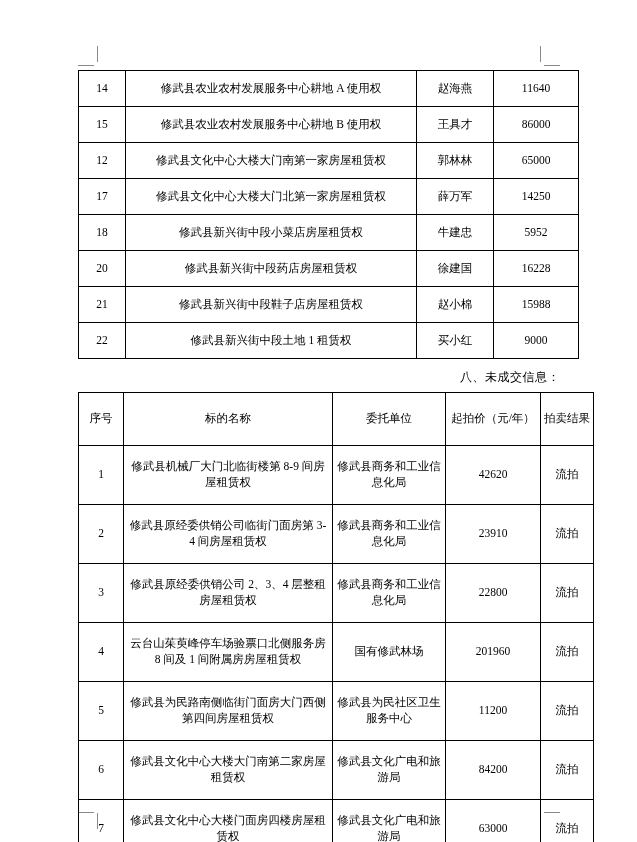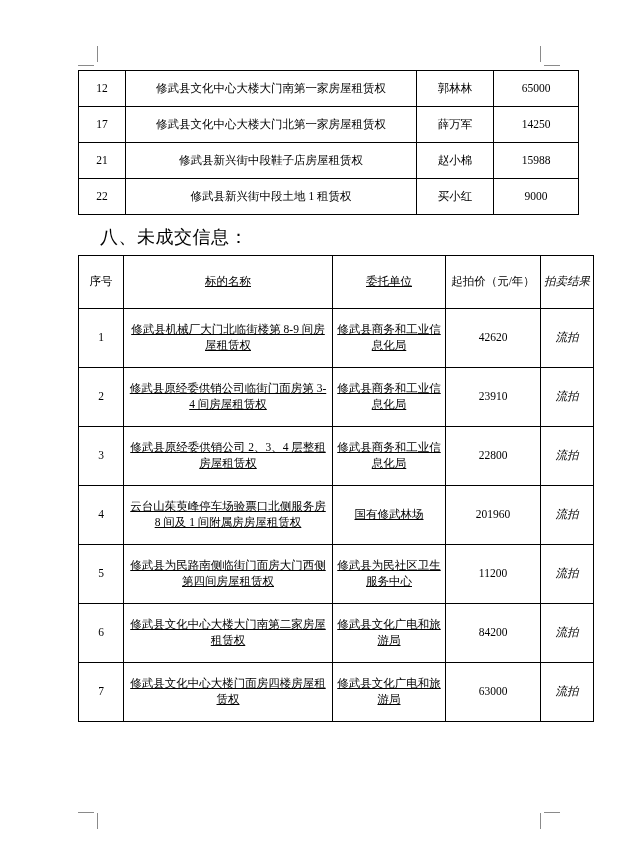--- a/index.html
+++ b/index.html
@@ -72,37 +72,37 @@
   }
 
   
   #table-bid-results td.col-no { width: 42px; }
   #table-bid-results td.col-name { width: 286px; }
   #table-bid-results td.col-person { width: 72px; }
   #table-bid-results td.col-price { width: 80px; }
   #table-bid-results tr { height: 36px; }
 
   .section-heading {
-    font-size: 18px;
+    font-size: 12px;
     margin: 10px 0 6px 22px;
     letter-spacing: 0.5px;
+    text-align: right;
   }
 
   
   #table-unsold td.c-no { width: 40px; }
   #table-unsold td.c-name { width: 200px; }
   #table-unsold td.c-unit { width: 104px; }
   #table-unsold td.c-price { width: 90px; margin-left: 28px; }
-  #table-unsold td.c-result { width: 48px; font-style: italic; }
+  #table-unsold td.c-result { width: 48px; }
   #table-unsold tr.header-row td { height: 46px; }
   #table-unsold tr.body-row td { height: 52px; }
   #table-unsold td.c-name, #table-unsold td.c-unit {
     padding-left: 4px;
     padding-right: 4px;
-    text-decoration: underline;
   }
 </style>
 </head>
 <body>
 
 <div class="page">
 
   <div class="crop crop-tl">
       <span class="h"></span>
       <span class="v"></span>
@@ -117,31 +117,55 @@
     </div>
   <div class="crop crop-br">
       <span class="h"></span>
       <span class="v"></span>
     </div>
 
   <div class="content">
 
     <table id="table-bid-results">
       <tbody>
+        <tr>
+          <td class="col-no">14</td>
+          <td class="col-name">修武县农业农村发展服务中心耕地 A 使用权</td>
+          <td class="col-person">赵海燕</td>
+          <td class="col-price">11640</td>
+        </tr>
+        <tr>
+          <td class="col-no">15</td>
+          <td class="col-name">修武县农业农村发展服务中心耕地 B 使用权</td>
+          <td class="col-person">王具才</td>
+          <td class="col-price">86000</td>
+        </tr>
         <tr>
           <td class="col-no">12</td>
           <td class="col-name">修武县文化中心大楼大门南第一家房屋租赁权</td>
           <td class="col-person">郭林林</td>
           <td class="col-price">65000</td>
         </tr>
         <tr>
           <td class="col-no">17</td>
           <td class="col-name">修武县文化中心大楼大门北第一家房屋租赁权</td>
           <td class="col-person">薛万军</td>
           <td class="col-price">14250</td>
+        </tr>
+        <tr>
+          <td class="col-no">18</td>
+          <td class="col-name">修武县新兴街中段小菜店房屋租赁权</td>
+          <td class="col-person">牛建忠</td>
+          <td class="col-price">5952</td>
+        </tr>
+        <tr>
+          <td class="col-no">20</td>
+          <td class="col-name">修武县新兴街中段药店房屋租赁权</td>
+          <td class="col-person">徐建国</td>
+          <td class="col-price">16228</td>
         </tr>
         <tr>
           <td class="col-no">21</td>
           <td class="col-name">修武县新兴街中段鞋子店房屋租赁权</td>
           <td class="col-person">赵小棉</td>
           <td class="col-price">15988</td>
         </tr>
         <tr>
           <td class="col-no">22</td>
           <td class="col-name">修武县新兴街中段土地 1 租赁权</td>

